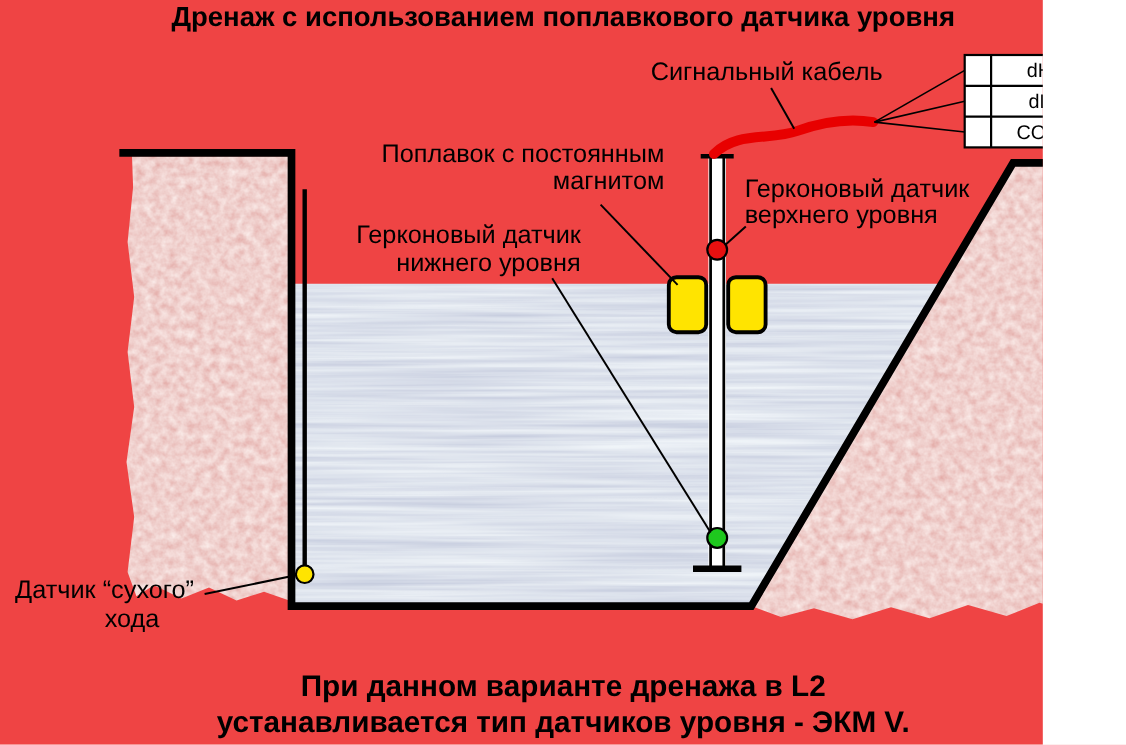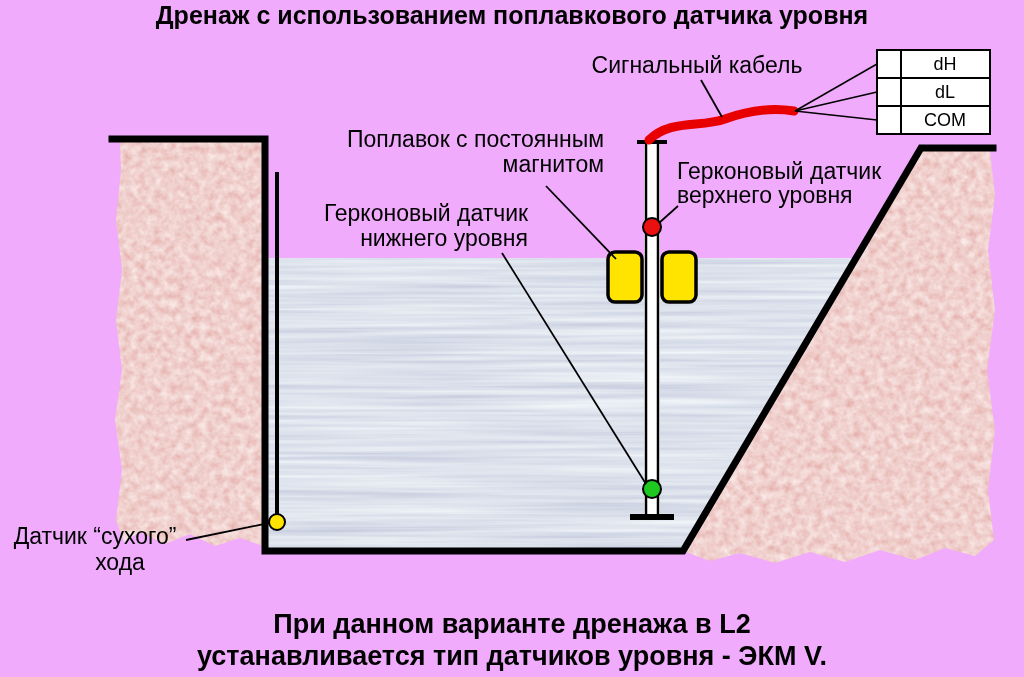--- a/index.html
+++ b/index.html
@@ -1,19 +1,19 @@
 <!DOCTYPE html>
 <html><head>
 <meta charset="utf-8">
 <style>
   html,body { margin:0; padding:0; background:#ffffff; }
   .stage {
     position:relative;
-    width:1024px; height:677px;
-    background:#f0abfc;
+    width:948px; height:677px;
+    background:#ef4444;
     overflow:hidden;
     font-family:"Liberation Sans","DejaVu Sans",sans-serif;
   }
   svg text {
     font-family:"Liberation Sans","DejaVu Sans",sans-serif;
     fill:#000000;
   }
   .lbl  { font-size:23px; }
   .ttl  { font-size:25px; font-weight:bold; }
   .cap  { font-size:27px; font-weight:bold; }

